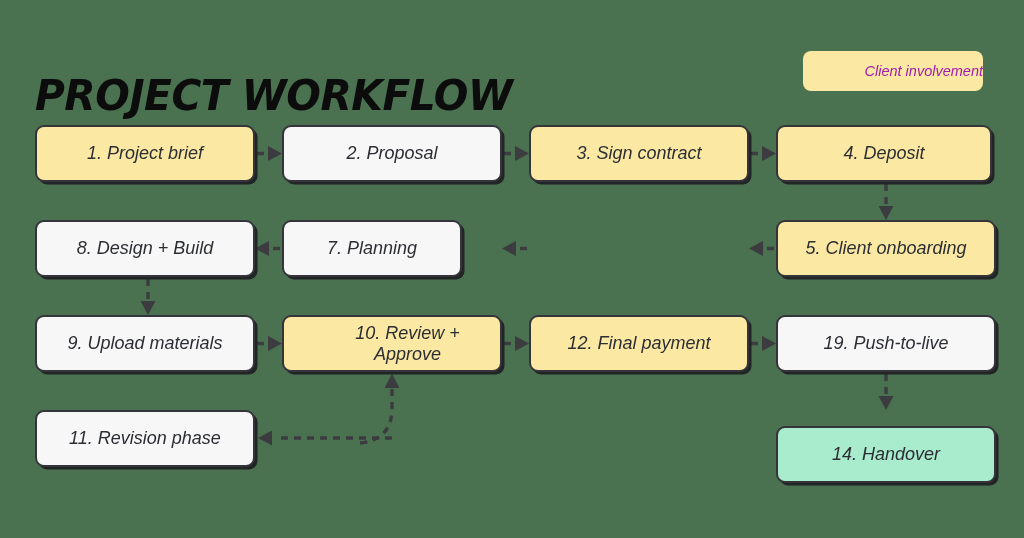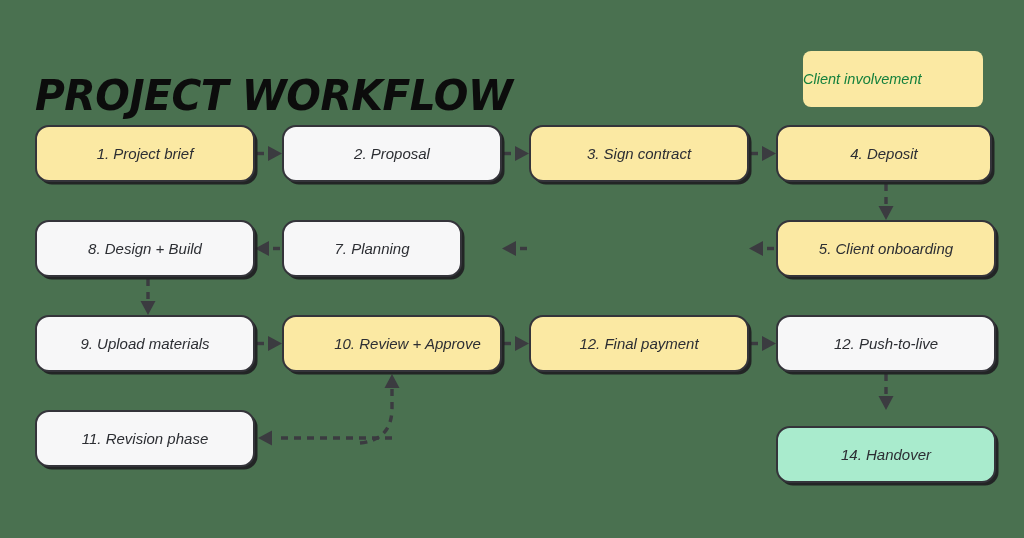--- a/index.html
+++ b/index.html
@@ -37,41 +37,41 @@
     transform: scaleX(0.97);
     transform-origin: left center;
   }
 
   
   #legend-chip {
     position: absolute;
     left: 803px;
     top: 51px;
     width: 180px;
-    height: 56px;
+    height: 40px;
     background: #fbe9a3;
     border-radius: 8px;
     display: flex;
     align-items: center;
-    justify-content: flex-start;
+    justify-content: flex-end;
     font-size: 14.5px;
-    color: #15803d;
+    color: #a21caf;
     box-sizing: border-box;
   }
 
   
   .node {
     position: absolute;
     box-sizing: border-box;
     border: 2.5px solid #34343a;
-    border-radius: 14px;
+    border-radius: 9px;
     display: flex;
     align-items: center;
     justify-content: center;
-    font-size: 15px;
+    font-size: 18px;
     color: #2c2e33;
     text-align: center;
     box-shadow: 3px 3px 0 -0.5px rgba(30,30,34,0.92);
     padding: 0 8px;
     user-select: none;
   }
   .node.fill-yellow { background: #fbe9a3; }
   .node.fill-white  { background: #f7f7f8; }
   .node.fill-mint   { background: #a9ebcd; }
 
@@ -175,16 +175,16 @@
   <div class="node fill-white" style="left: 282px; top: 125px; width: 220px; height: 57px;">2. Proposal</div>
   <div class="node fill-yellow" style="left: 529px; top: 125px; width: 220px; height: 57px;">3. Sign contract</div>
   <div class="node fill-yellow" style="left: 776px; top: 125px; width: 216px; height: 57px;">4. Deposit</div>
   <div class="node fill-yellow" style="left: 776px; top: 220px; width: 220px; height: 57px;">5. Client onboarding</div>
   <div class="node fill-white" style="left: 282px; top: 220px; width: 180px; height: 57px;">7. Planning</div>
   <div class="node fill-white" style="left: 35px; top: 220px; width: 220px; height: 57px;">8. Design + Build</div>
   <div class="node fill-white" style="left: 35px; top: 315px; width: 220px; height: 57px;">9. Upload materials</div>
   <div class="node fill-yellow" style="left: 282px; top: 315px; width: 220px; height: 57px; padding-left: 39px;">10. Review + Approve</div>
   <div class="node fill-white" style="left: 35px; top: 410px; width: 220px; height: 57px;">11. Revision phase</div>
   <div class="node fill-yellow" style="left: 529px; top: 315px; width: 220px; height: 57px;">12. Final payment</div>
-  <div class="node fill-white" style="left: 776px; top: 315px; width: 220px; height: 57px;">12. Push-to-live</div>
+  <div class="node fill-white" style="left: 776px; top: 315px; width: 220px; height: 57px;">19. Push-to-live</div>
   <div class="node fill-mint" style="left: 776px; top: 410px; width: 220px; height: 57px; margin-top: 16px;">14. Handover</div>
 
 </div>
 
 </body></html>

